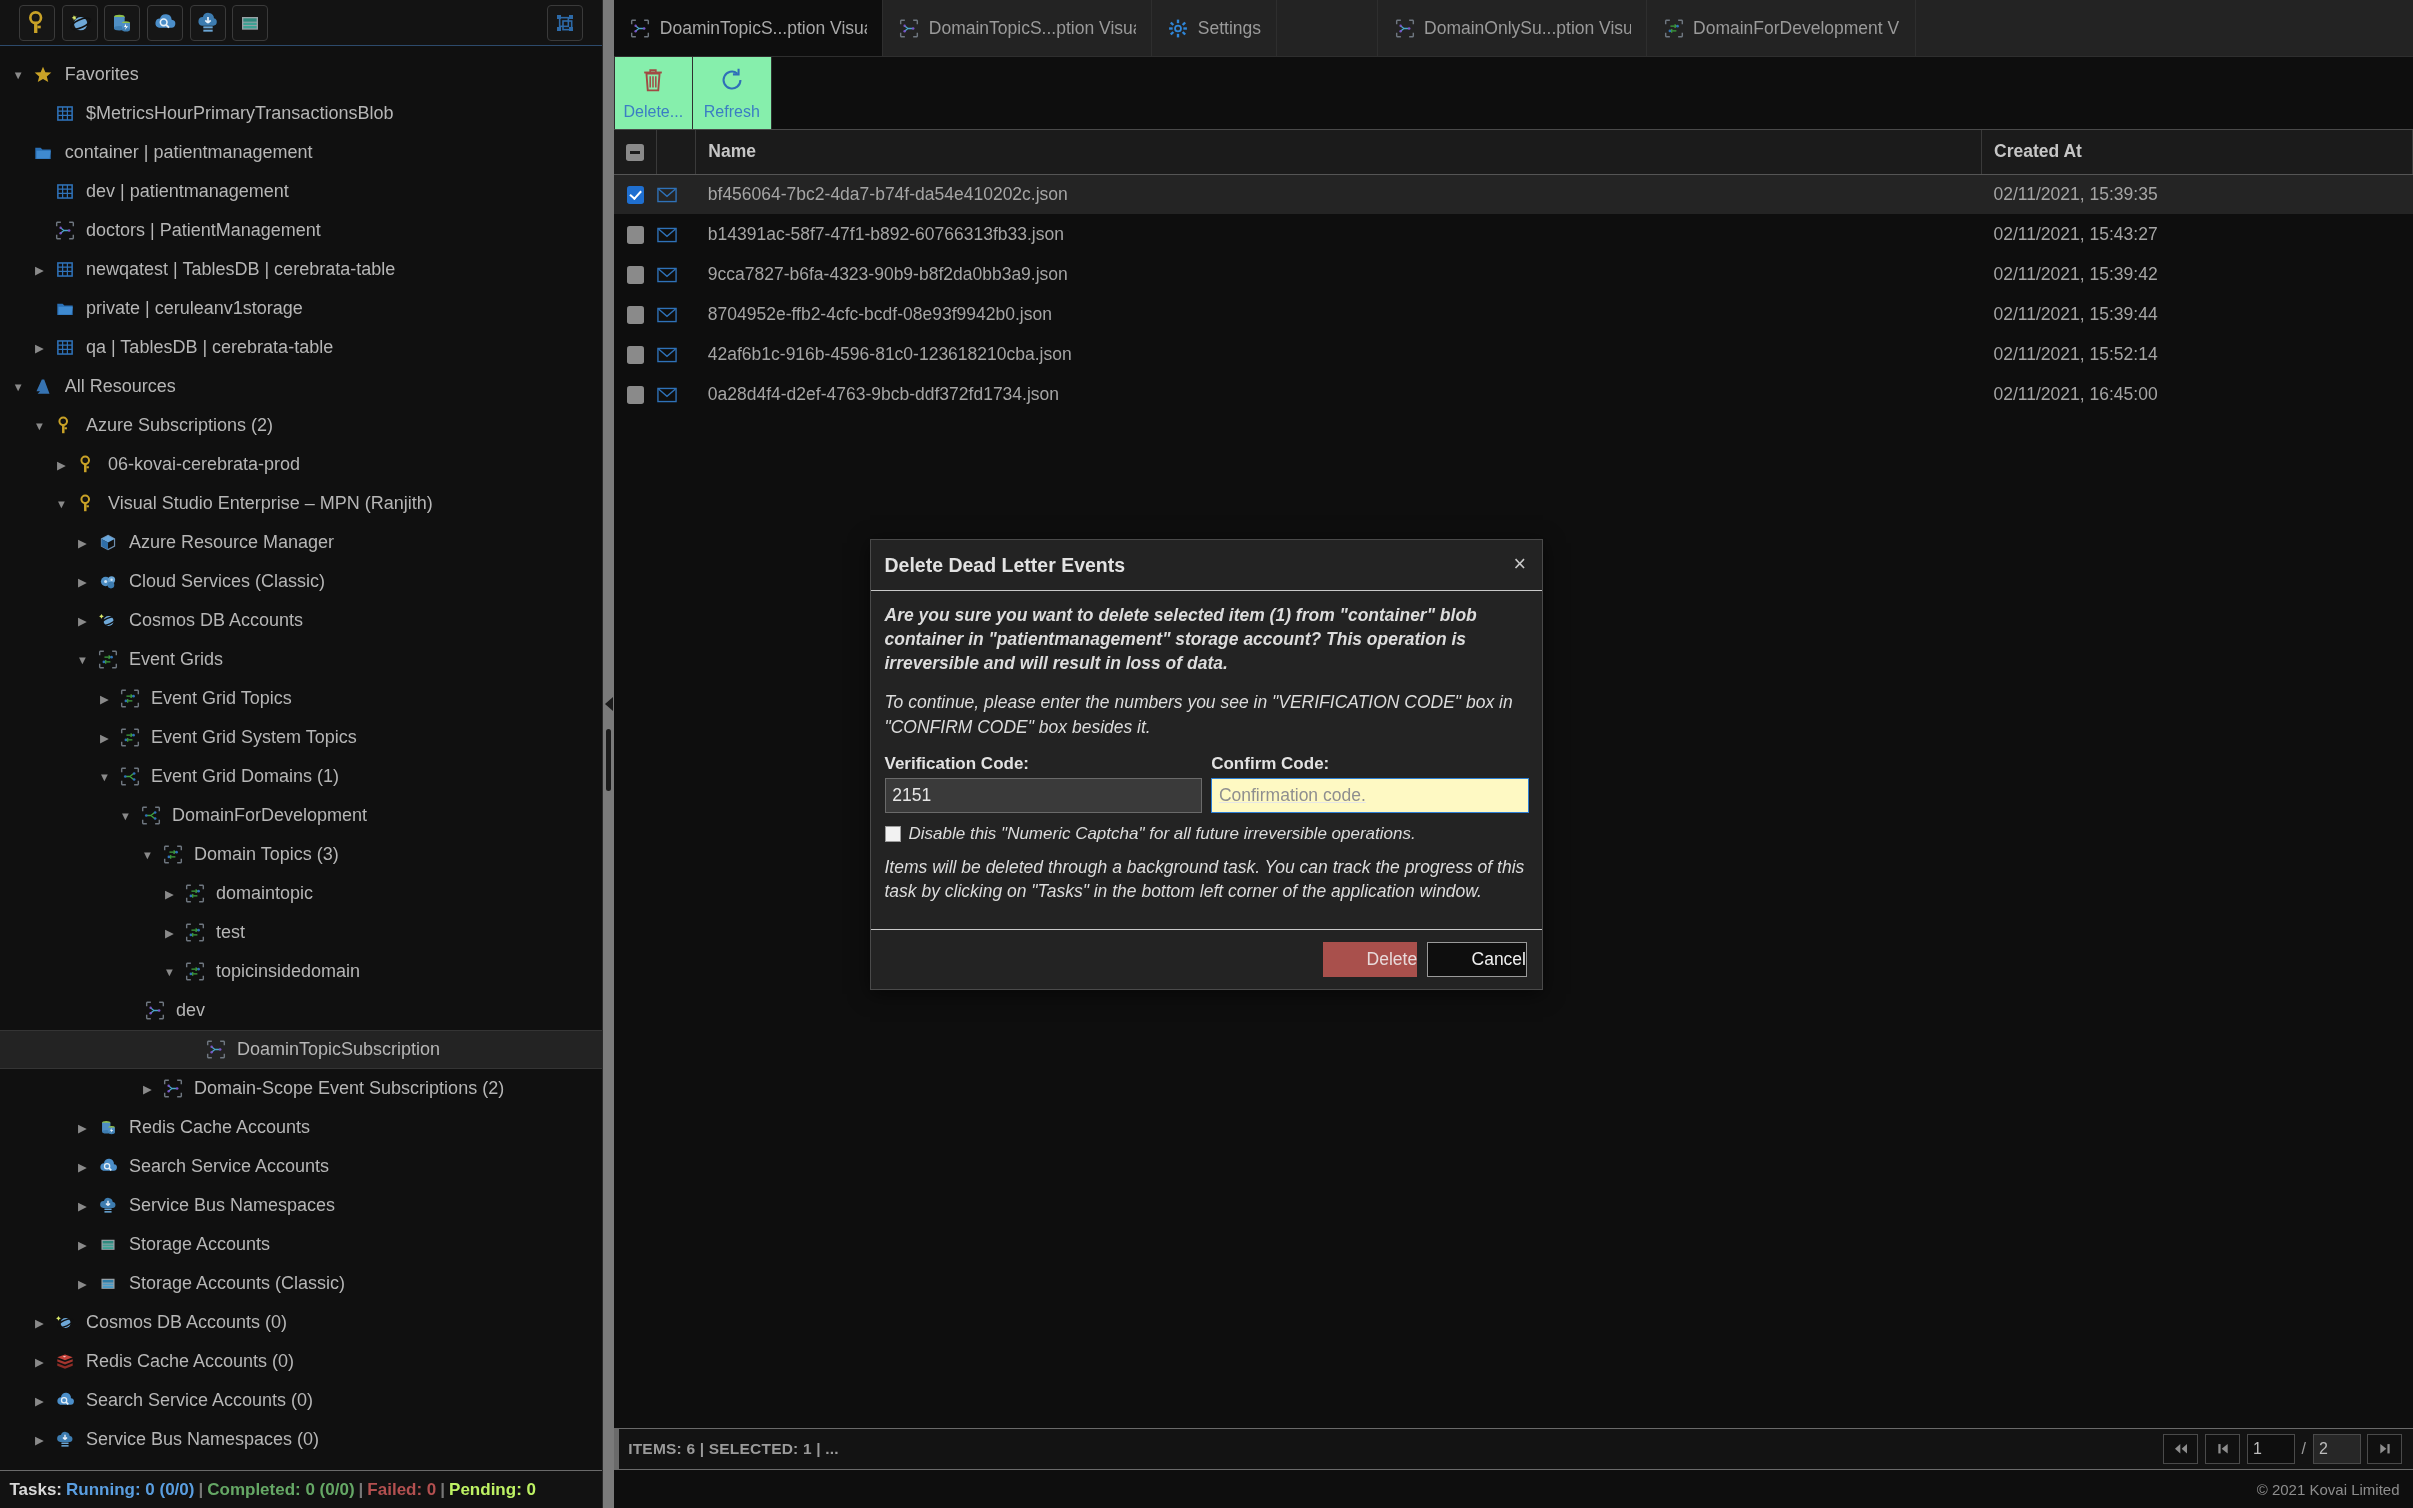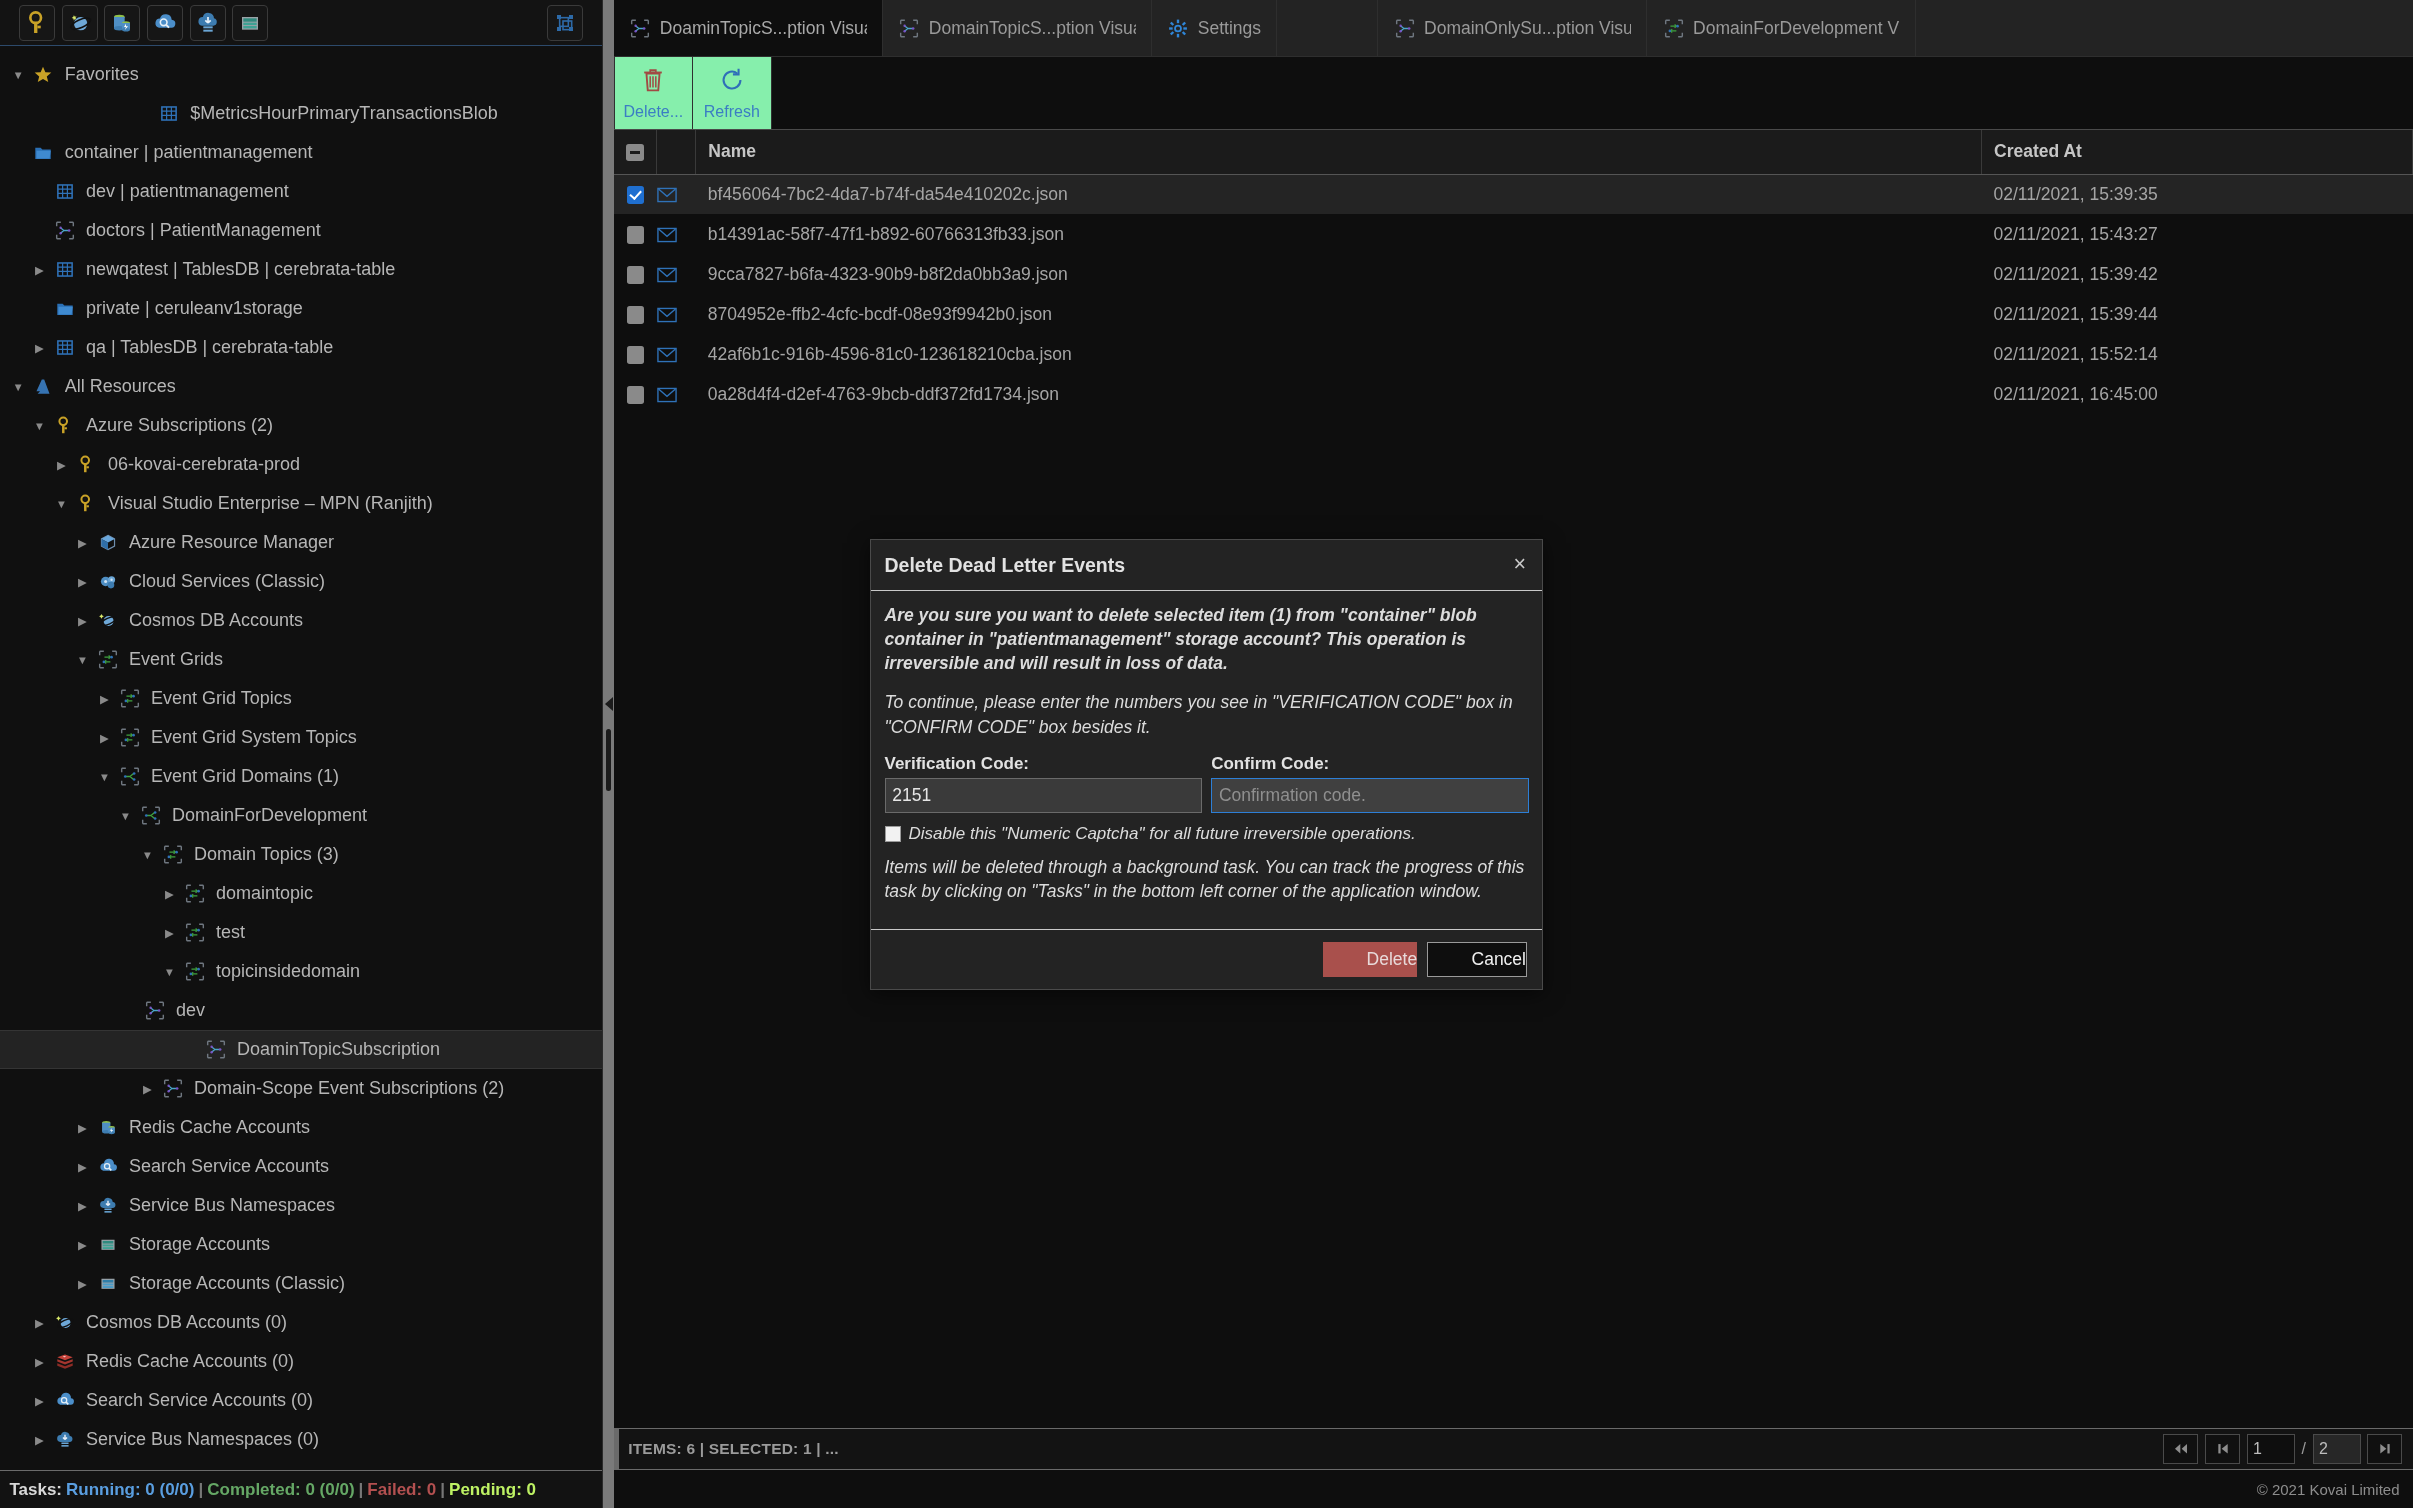--- a/index.html
+++ b/index.html
@@ -275,21 +275,21 @@
   .field { flex: 1; }
   .field-label { color: #e2e2e2; font-size: 17px; font-weight: bold; display: block; margin-bottom: 4.7px; }
   .field-input {
     height: 35px; width: 100%;
     background: #3a3a3a;
     border: 0.7px solid #6a6a6a;
     color: #e6e6e6; font-size: 17.5px;
     display: flex; align-items: center;
     padding-left: 6.7px;
   }
-  .field-input.focused { background: #404040; border: 1.3px solid #2d7fd6; }
+  .field-input.focused { background: #fef9c3; border: 1.3px solid #2d7fd6; text-decoration: underline; }
   .field-input .ph { color: #8f8f8f; }
   .chk-row { display: flex; align-items: center; gap: 8px; margin: 10.8px 0 10.8px 0; }
   .chk-box { width: 16px; height: 16px; background: #f2f2f2; border: 0.7px solid #9a9a9a; flex-shrink: 0; }
   .chk-label { color: #dcdcdc; font-size: 17px; font-style: italic; }
   .modal-foot {
     border-top: 1.3px solid #c9c9c9;
     padding: 12px 15px;
     display: flex; justify-content: flex-end; gap: 9.4px;
   }
   .btn {
@@ -375,21 +375,21 @@
       <div class="tree" id="tree">
           <div class="tree-row" style="padding-left: 6.7px;">
             <span class="twisty">▼</span>
             <span class="ti">
               <svg width="20" height="19" viewBox="0 0 32 32">
                 <path d="M16 3l4 9 10 .8-7.6 6.4 2.4 9.6L16 23.6 7.2 28.8l2.4-9.6L2 12.8 12 12z" fill="#c9a227"></path>
               </svg>
             </span>
             <span class="tree-label">Favorites</span>
           </div>
-          <div class="tree-row" style="padding-left: 28px; justify-content: center;">
+          <div class="tree-row" style="padding-left: 28px;">
             <span class="twisty none">▶</span>
             <span class="ti">
               <svg width="20" height="19" viewBox="0 0 32 32">
                 <rect x="4" y="5" width="24" height="22" fill="none" stroke="#2f72b8" stroke-width="2.6"></rect>
                 <path d="M4 12h24M4 19h24M12 5v22M20 5v22" stroke="#2f72b8" stroke-width="2"></path>
               </svg>
             </span>
             <span class="tree-label">$MetricsHourPrimaryTransactionsBlob</span>
           </div>
           <div class="tree-row" style="">

